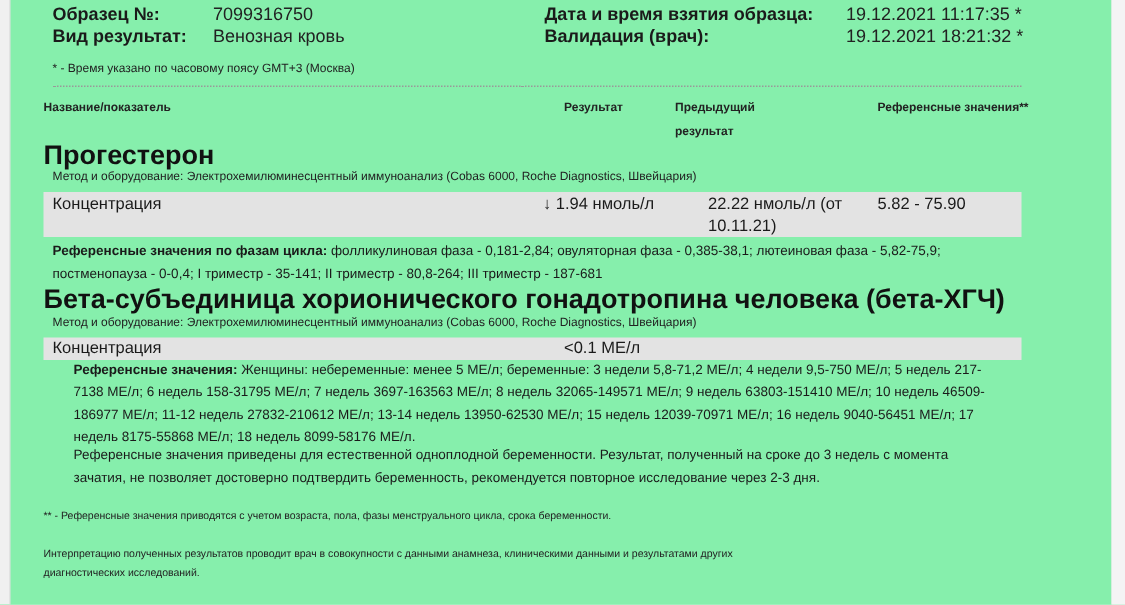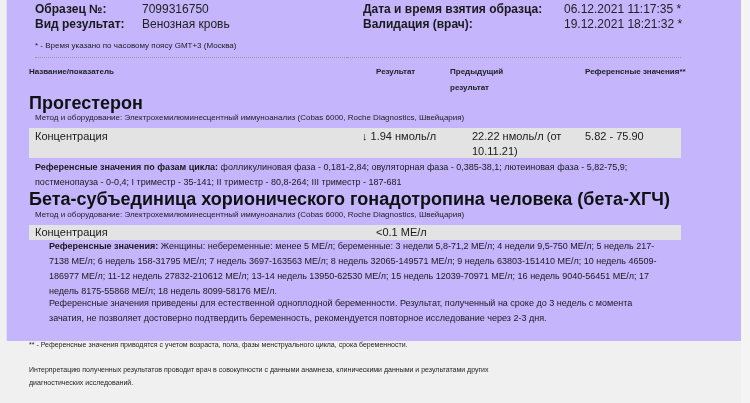--- a/index.html
+++ b/index.html
@@ -4,22 +4,22 @@
   <style>
     html, body { margin: 0; padding: 0; }
     body {
       width: 750px; height: 403px; overflow: hidden;
       background: #f0f0f0;
       font-family: "Liberation Sans", sans-serif;
       color: #1a1a1a;
       position: relative;
     }
     .page {
-      position: absolute; left: 6px; top: 0; width: 734px; height: 341px;
-      background: #c4b5fd;
+      position: absolute; left: 6px; top: 0; width: 734px; height: 403px;
+      background: #86efac;
       border-left: 1px solid #e2e2e2;
       border-right: 1px solid #e2e2e2;
     }
     .rightbar {
       position: absolute; left: 741px; top: 0; width: 9px; height: 403px;
       background: #f4f4f4;
     }
     .abs { position: absolute; white-space: nowrap; }
     .hdr-label { font-weight: bold; font-size: 12px; }
     .hdr-val { font-size: 12px; color: #222; }
@@ -42,21 +42,21 @@
 <body>
 
 <div class="page">
 
   <div class="abs hdr-label" style="left:28px;top:2px;">Образец №:</div>
   <div class="abs hdr-val" style="left:135px;top:2px;">7099316750</div>
   <div class="abs hdr-label" style="left:28px;top:17px;">Вид результат:</div>
   <div class="abs hdr-val" style="left:135px;top:17px;">Венозная кровь</div>
 
   <div class="abs hdr-label" style="left:356px;top:2px;">Дата и время взятия образца:</div>
-  <div class="abs hdr-val" style="left:557px;top:2px;">06.12.2021  11:17:35 *</div>
+  <div class="abs hdr-val" style="left:557px;top:2px;">19.12.2021  11:17:35 *</div>
   <div class="abs hdr-label" style="left:356px;top:17px;">Валидация (врач):</div>
   <div class="abs hdr-val" style="left:557px;top:17px;">19.12.2021  18:21:32 *</div>
 
   <div class="abs tz-note" style="left:28px;top:41px;">* - Время указано по часовому поясу GMT+3 (Москва)</div>
 
   <div class="dotted" style="top:57px;width:312px;"></div>
   <div class="dotted" style="top:57px;left:340px;width:334px;"></div>
 
   <div class="abs col-h" style="left:22px;top:64px;">Название/показатель</div>
   <div class="abs col-h" style="left:369px;top:64px;">Результат</div>

